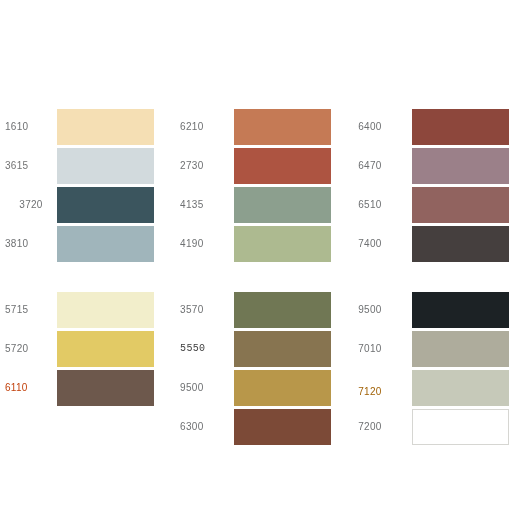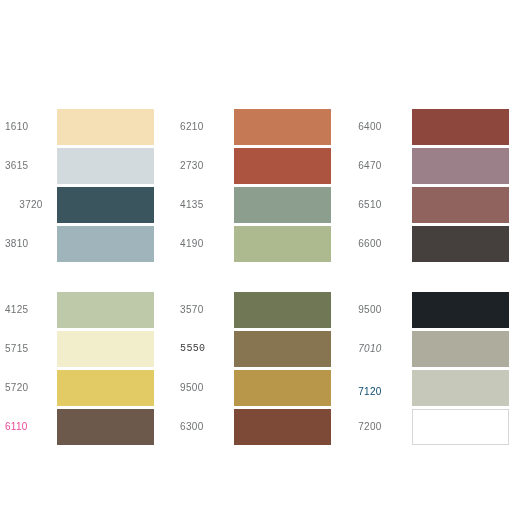--- a/index.html
+++ b/index.html
@@ -106,33 +106,29 @@
           <span class="swatch-label" style="color: rgb(110, 112, 114); text-align: center;">3720</span>
           <span class="swatch-chip" style="background-color: rgb(59, 85, 94);"></span>
         </div>
         <div class="swatch-row">
           <span class="swatch-label" style="color: rgb(110, 112, 114);">3810</span>
           <span class="swatch-chip" style="background-color: rgb(160, 181, 187);"></span>
         </div>
       </div>
       <div class="group">
         <div class="swatch-row">
-          <span class="swatch-label" style="color: rgb(110, 112, 114);">4125</span>
-          <span class="swatch-chip" style="background-color: rgb(189, 201, 168);"></span>
-        </div>
-        <div class="swatch-row">
           <span class="swatch-label" style="color: rgb(110, 112, 114);">5715</span>
           <span class="swatch-chip" style="background-color: rgb(242, 238, 203);"></span>
         </div>
         <div class="swatch-row">
           <span class="swatch-label" style="color: rgb(110, 112, 114);">5720</span>
           <span class="swatch-chip" style="background-color: rgb(226, 202, 101);"></span>
         </div>
         <div class="swatch-row">
-          <span class="swatch-label" style="color: #ec4899;">6110</span>
+          <span class="swatch-label" style="color: #c2410c;">6110</span>
           <span class="swatch-chip" style="background-color: rgb(109, 88, 76);"></span>
         </div>
       </div>
     </div>
 
     <div class="column column-1">
       <div class="group">
         <div class="swatch-row">
           <span class="swatch-label" style="color: rgb(110, 112, 114);">6210</span>
           <span class="swatch-chip" style="background-color: rgb(197, 122, 85);"></span>
@@ -178,35 +174,35 @@
         </div>
         <div class="swatch-row">
           <span class="swatch-label" style="color: rgb(110, 112, 114);">6470</span>
           <span class="swatch-chip" style="background-color: rgb(155, 128, 137);"></span>
         </div>
         <div class="swatch-row">
           <span class="swatch-label" style="color: rgb(110, 112, 114);">6510</span>
           <span class="swatch-chip" style="background-color: rgb(145, 99, 95);"></span>
         </div>
         <div class="swatch-row">
-          <span class="swatch-label" style="color: rgb(110, 112, 114);">6600</span>
+          <span class="swatch-label" style="color: rgb(110, 112, 114);">7400</span>
           <span class="swatch-chip" style="background-color: rgb(69, 63, 62);"></span>
         </div>
       </div>
       <div class="group">
         <div class="swatch-row">
           <span class="swatch-label" style="color: rgb(110, 112, 114);">9500</span>
           <span class="swatch-chip" style="background-color: rgb(28, 34, 37);"></span>
         </div>
         <div class="swatch-row">
-          <span class="swatch-label" style="color: rgb(110, 112, 114); font-style: italic;">7010</span>
+          <span class="swatch-label" style="color: rgb(110, 112, 114);">7010</span>
           <span class="swatch-chip" style="background-color: rgb(174, 172, 156);"></span>
         </div>
         <div class="swatch-row">
-          <span class="swatch-label" style="color: #0c4a6e; margin-top: 8px;">7120</span>
+          <span class="swatch-label" style="color: #a16207; margin-top: 8px;">7120</span>
           <span class="swatch-chip" style="background-color: rgb(198, 201, 185);"></span>
         </div>
         <div class="swatch-row">
           <span class="swatch-label" style="color: rgb(110, 112, 114);">7200</span>
           <span class="swatch-chip bordered" style="background-color: rgb(255, 255, 255);"></span>
         </div>
       </div>
     </div>
 
   </div>

